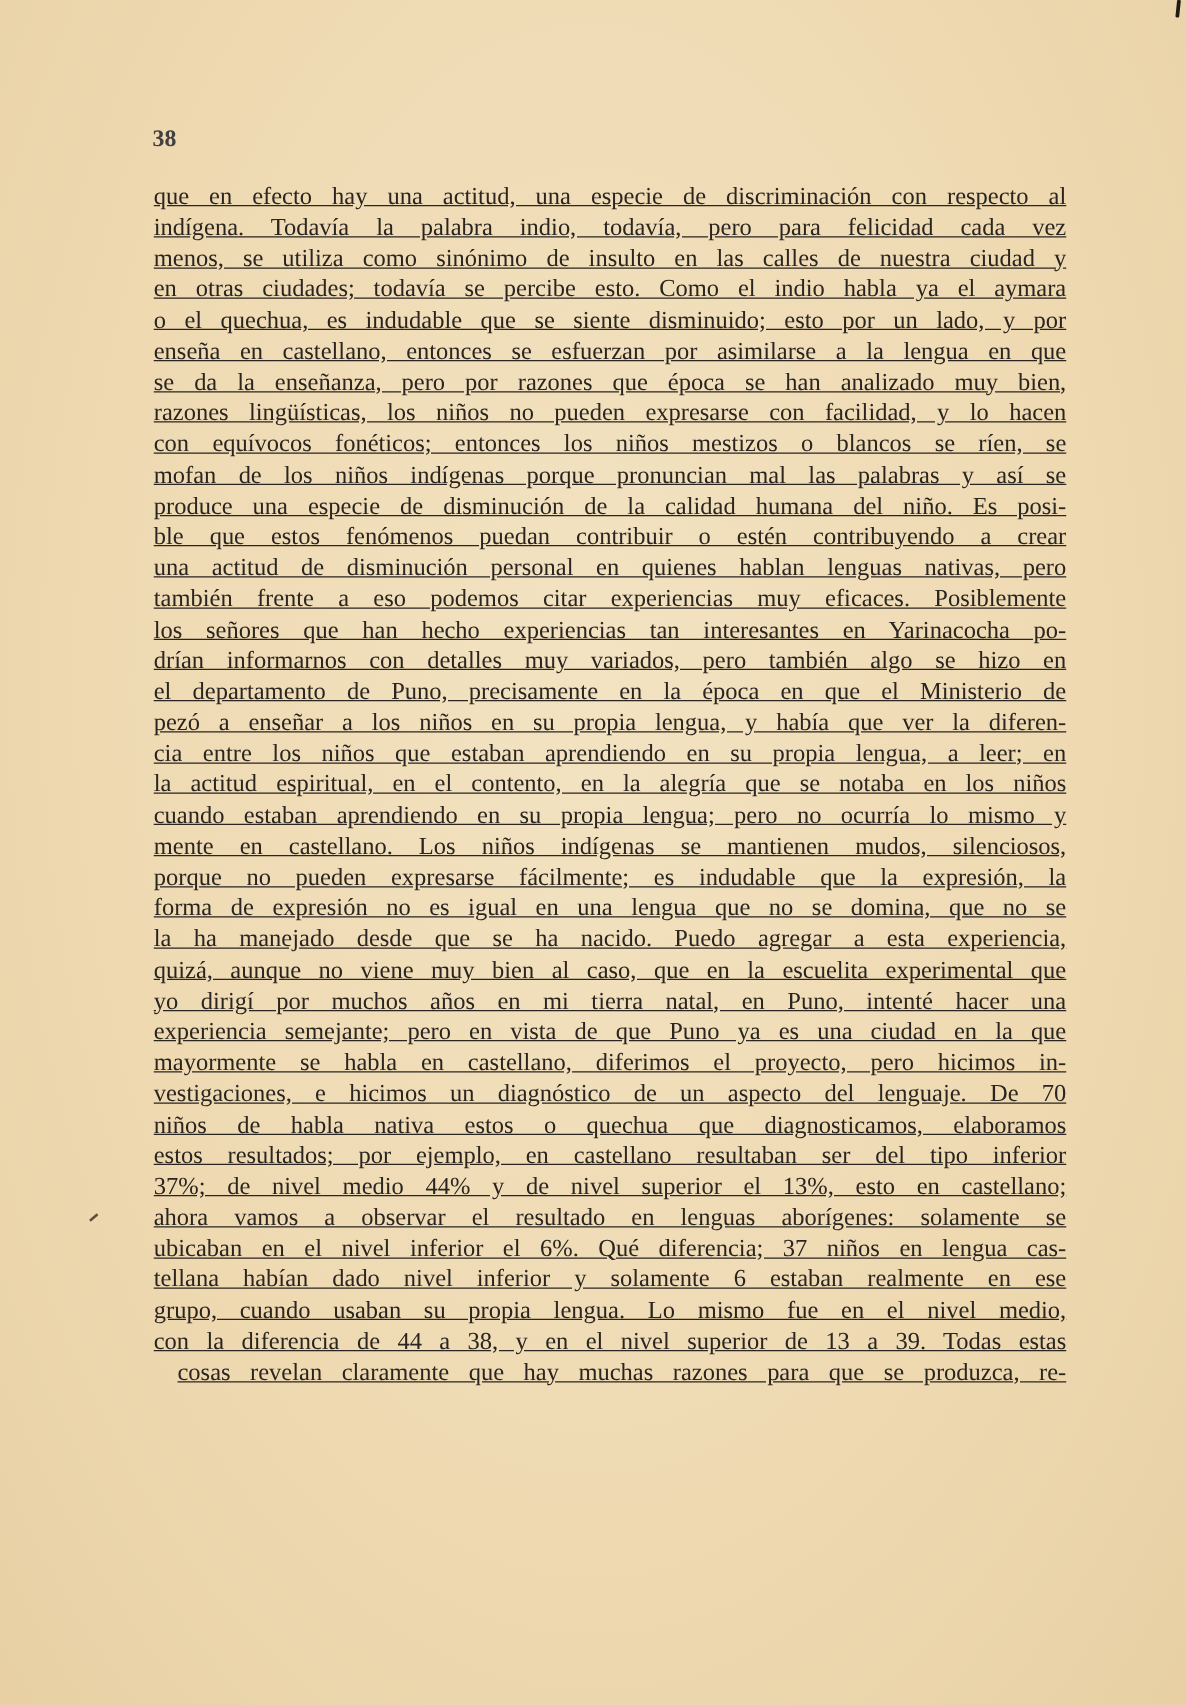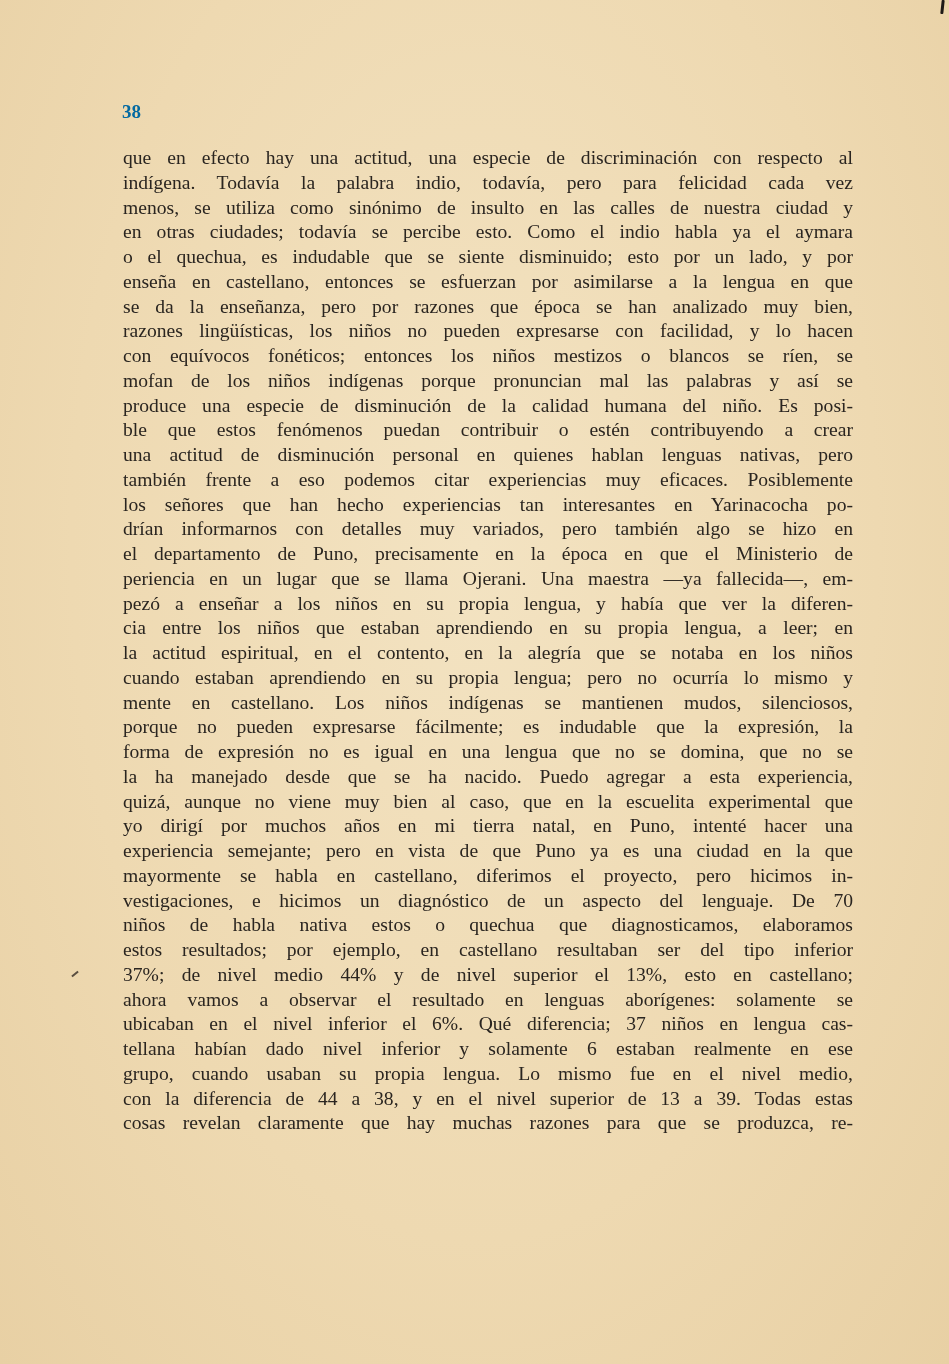--- a/index.html
+++ b/index.html
@@ -15,43 +15,45 @@
       overflow: hidden;
       color: #2a2520;
     }
     .page-number {
       position: absolute;
       left: 122px;
       top: 101px;
       font-family: "Liberation Serif", serif;
       font-size: 19px;
       font-weight: bold;
-      color: #0369a1;
+      color: #404040;
     }
     .body-text {
       position: absolute;
       left: 123px;
       top: 146px;
       width: 730px;
       margin: 0;
       font-family: "Liberation Serif", serif;
       font-size: 19.6px;
       line-height: 24.75px;
       color: #2a2520;
+      text-decoration: underline;
     }
     .line {
       display: block;
       text-align: justify;
       text-align-last: justify;
       white-space: nowrap;
       overflow: visible;
       height: 24.75px;
     }
     .line.last {
       text-align-last: justify;
+      margin-left: 19px;
     }
     .corner-mark {
       position: absolute;
       right: 5px;
       top: 0px;
       width: 3px;
       height: 14px;
       background: #1e1a16;
       transform: rotate(6deg);
       border-radius: 1px;
@@ -84,21 +86,20 @@
     <span class="line">razones lingüísticas, los niños no pueden expresarse con facilidad, y lo hacen</span>
     <span class="line">con equívocos fonéticos; entonces los niños mestizos o blancos se ríen, se</span>
     <span class="line">mofan de los niños indígenas porque pronuncian mal las palabras y así se</span>
     <span class="line">produce una especie de disminución de la calidad humana del niño. Es posi-</span>
     <span class="line">ble que estos fenómenos puedan contribuir o estén contribuyendo a crear</span>
     <span class="line">una actitud de disminución personal en quienes hablan lenguas nativas, pero</span>
     <span class="line">también frente a eso podemos citar experiencias muy eficaces.  Posiblemente</span>
     <span class="line">los señores que han hecho experiencias tan interesantes en Yarinacocha po-</span>
     <span class="line">drían informarnos con detalles muy variados, pero también algo se hizo en</span>
     <span class="line">el departamento de Puno, precisamente en la época en que el Ministerio de</span>
-    <span class="line">periencia en un lugar que se llama Ojerani. Una maestra —ya fallecida—, em-</span>
     <span class="line">pezó a enseñar a los niños en su propia lengua, y había que ver la diferen-</span>
     <span class="line">cia entre los niños que estaban aprendiendo en su propia lengua, a leer; en</span>
     <span class="line">la actitud espiritual, en el contento, en la alegría que se notaba en los niños</span>
     <span class="line">cuando estaban aprendiendo en su propia lengua; pero no ocurría lo mismo y</span>
     <span class="line">mente en castellano.  Los niños indígenas se mantienen mudos, silenciosos,</span>
     <span class="line">porque no pueden expresarse fácilmente; es indudable que la expresión, la</span>
     <span class="line">forma de expresión no es igual en una lengua que no se domina, que no se</span>
     <span class="line">la ha manejado desde que se ha nacido.  Puedo agregar a esta experiencia,</span>
     <span class="line">quizá, aunque no viene muy bien al caso, que en la escuelita experimental que</span>
     <span class="line">yo dirigí por muchos años en mi tierra natal, en Puno, intenté hacer una</span>

